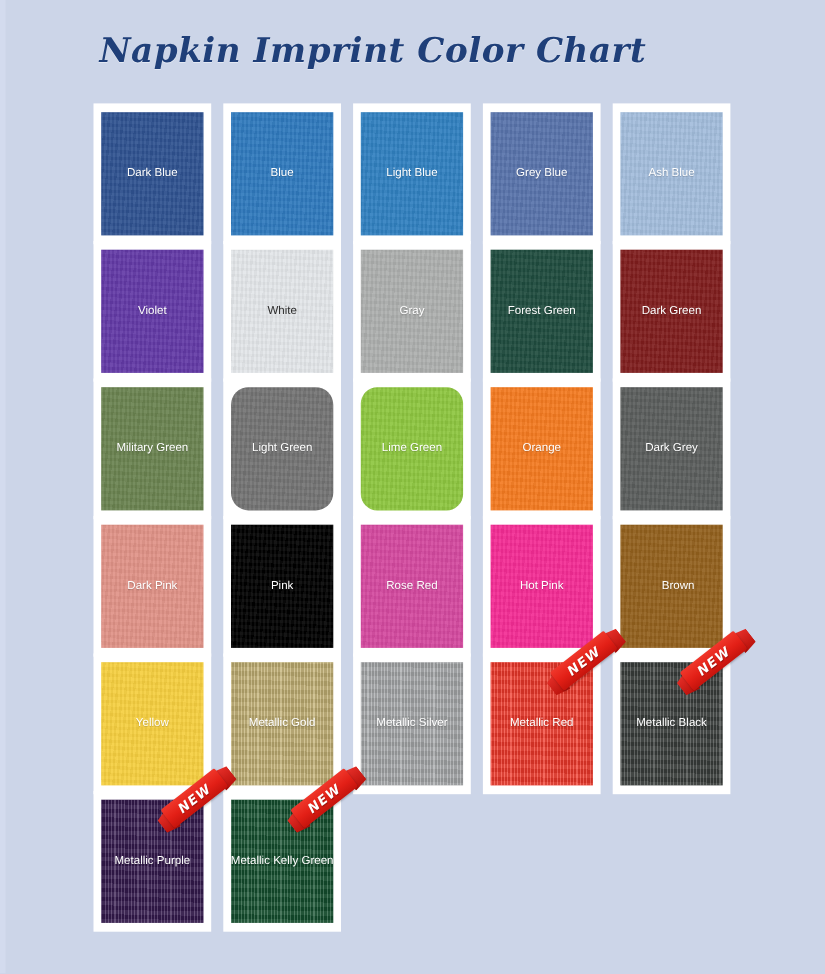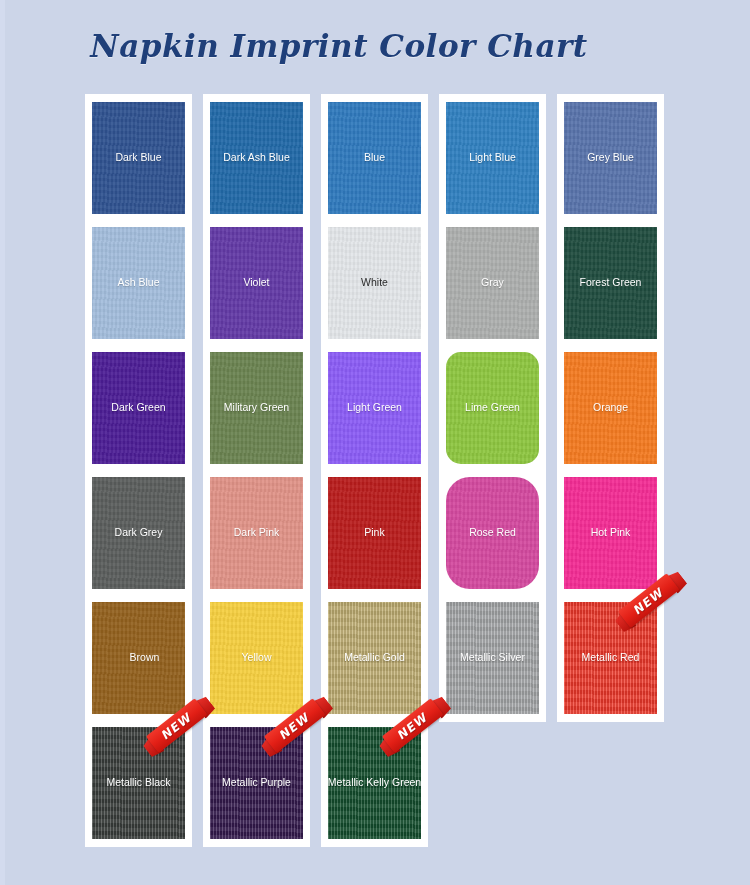--- a/index.html
+++ b/index.html
@@ -174,27 +174,20 @@
   <div id="swatch-grid">
       <div class="swatch-cell">
         <div class="swatch-frame">
           <div class="swatch-color" style="background: rgb(47, 82, 144);">
             <span class="swatch-label">Dark Blue</span>
           </div>
         </div>
       </div>
       <div class="swatch-cell">
         <div class="swatch-frame">
-          <div class="swatch-color" style="background: rgb(33, 105, 168);">
-            <span class="swatch-label">Dark Ash Blue</span>
-          </div>
-        </div>
-      </div>
-      <div class="swatch-cell">
-        <div class="swatch-frame">
           <div class="swatch-color" style="background: rgb(47, 121, 189);">
             <span class="swatch-label">Blue</span>
           </div>
         </div>
       </div>
       <div class="swatch-cell">
         <div class="swatch-frame">
           <div class="swatch-color" style="background: rgb(48, 128, 192);">
             <span class="swatch-label">Light Blue</span>
           </div>
@@ -237,35 +230,35 @@
       </div>
       <div class="swatch-cell">
         <div class="swatch-frame">
           <div class="swatch-color" style="background: rgb(31, 76, 62);">
             <span class="swatch-label">Forest Green</span>
           </div>
         </div>
       </div>
       <div class="swatch-cell">
         <div class="swatch-frame">
-          <div class="swatch-color" style="background: #4c1d95; align-items: center;">
+          <div class="swatch-color" style="background: #7f1d1d; align-items: center;">
             <span class="swatch-label">Dark Green</span>
           </div>
         </div>
       </div>
       <div class="swatch-cell">
         <div class="swatch-frame">
           <div class="swatch-color" style="background: rgb(106, 131, 80);">
             <span class="swatch-label">Military Green</span>
           </div>
         </div>
       </div>
       <div class="swatch-cell">
         <div class="swatch-frame">
-          <div class="swatch-color" style="background: #8b5cf6;">
+          <div class="swatch-color" style="background: #737373; border-radius: 16px;">
             <span class="swatch-label">Light Green</span>
           </div>
         </div>
       </div>
       <div class="swatch-cell">
         <div class="swatch-frame">
           <div class="swatch-color" style="background: rgb(141, 198, 63); border-radius: 15px;">
             <span class="swatch-label">Lime Green</span>
           </div>
         </div>
@@ -286,28 +279,28 @@
       </div>
       <div class="swatch-cell">
         <div class="swatch-frame">
           <div class="swatch-color" style="background: rgb(224, 146, 135);">
             <span class="swatch-label">Dark Pink</span>
           </div>
         </div>
       </div>
       <div class="swatch-cell">
         <div class="swatch-frame">
-          <div class="swatch-color" style="background: #b91c1c;">
+          <div class="swatch-color" style="background: #000000;">
             <span class="swatch-label">Pink</span>
           </div>
         </div>
       </div>
       <div class="swatch-cell">
         <div class="swatch-frame">
-          <div class="swatch-color" style="background: rgb(212, 73, 159); border-radius: 24px;">
+          <div class="swatch-color" style="background: rgb(212, 73, 159);">
             <span class="swatch-label">Rose Red</span>
           </div>
         </div>
       </div>
       <div class="swatch-cell">
         <div class="swatch-frame">
           <div class="swatch-color" style="background: rgb(244, 44, 148);">
             <span class="swatch-label">Hot Pink</span>
           </div>
         </div>

